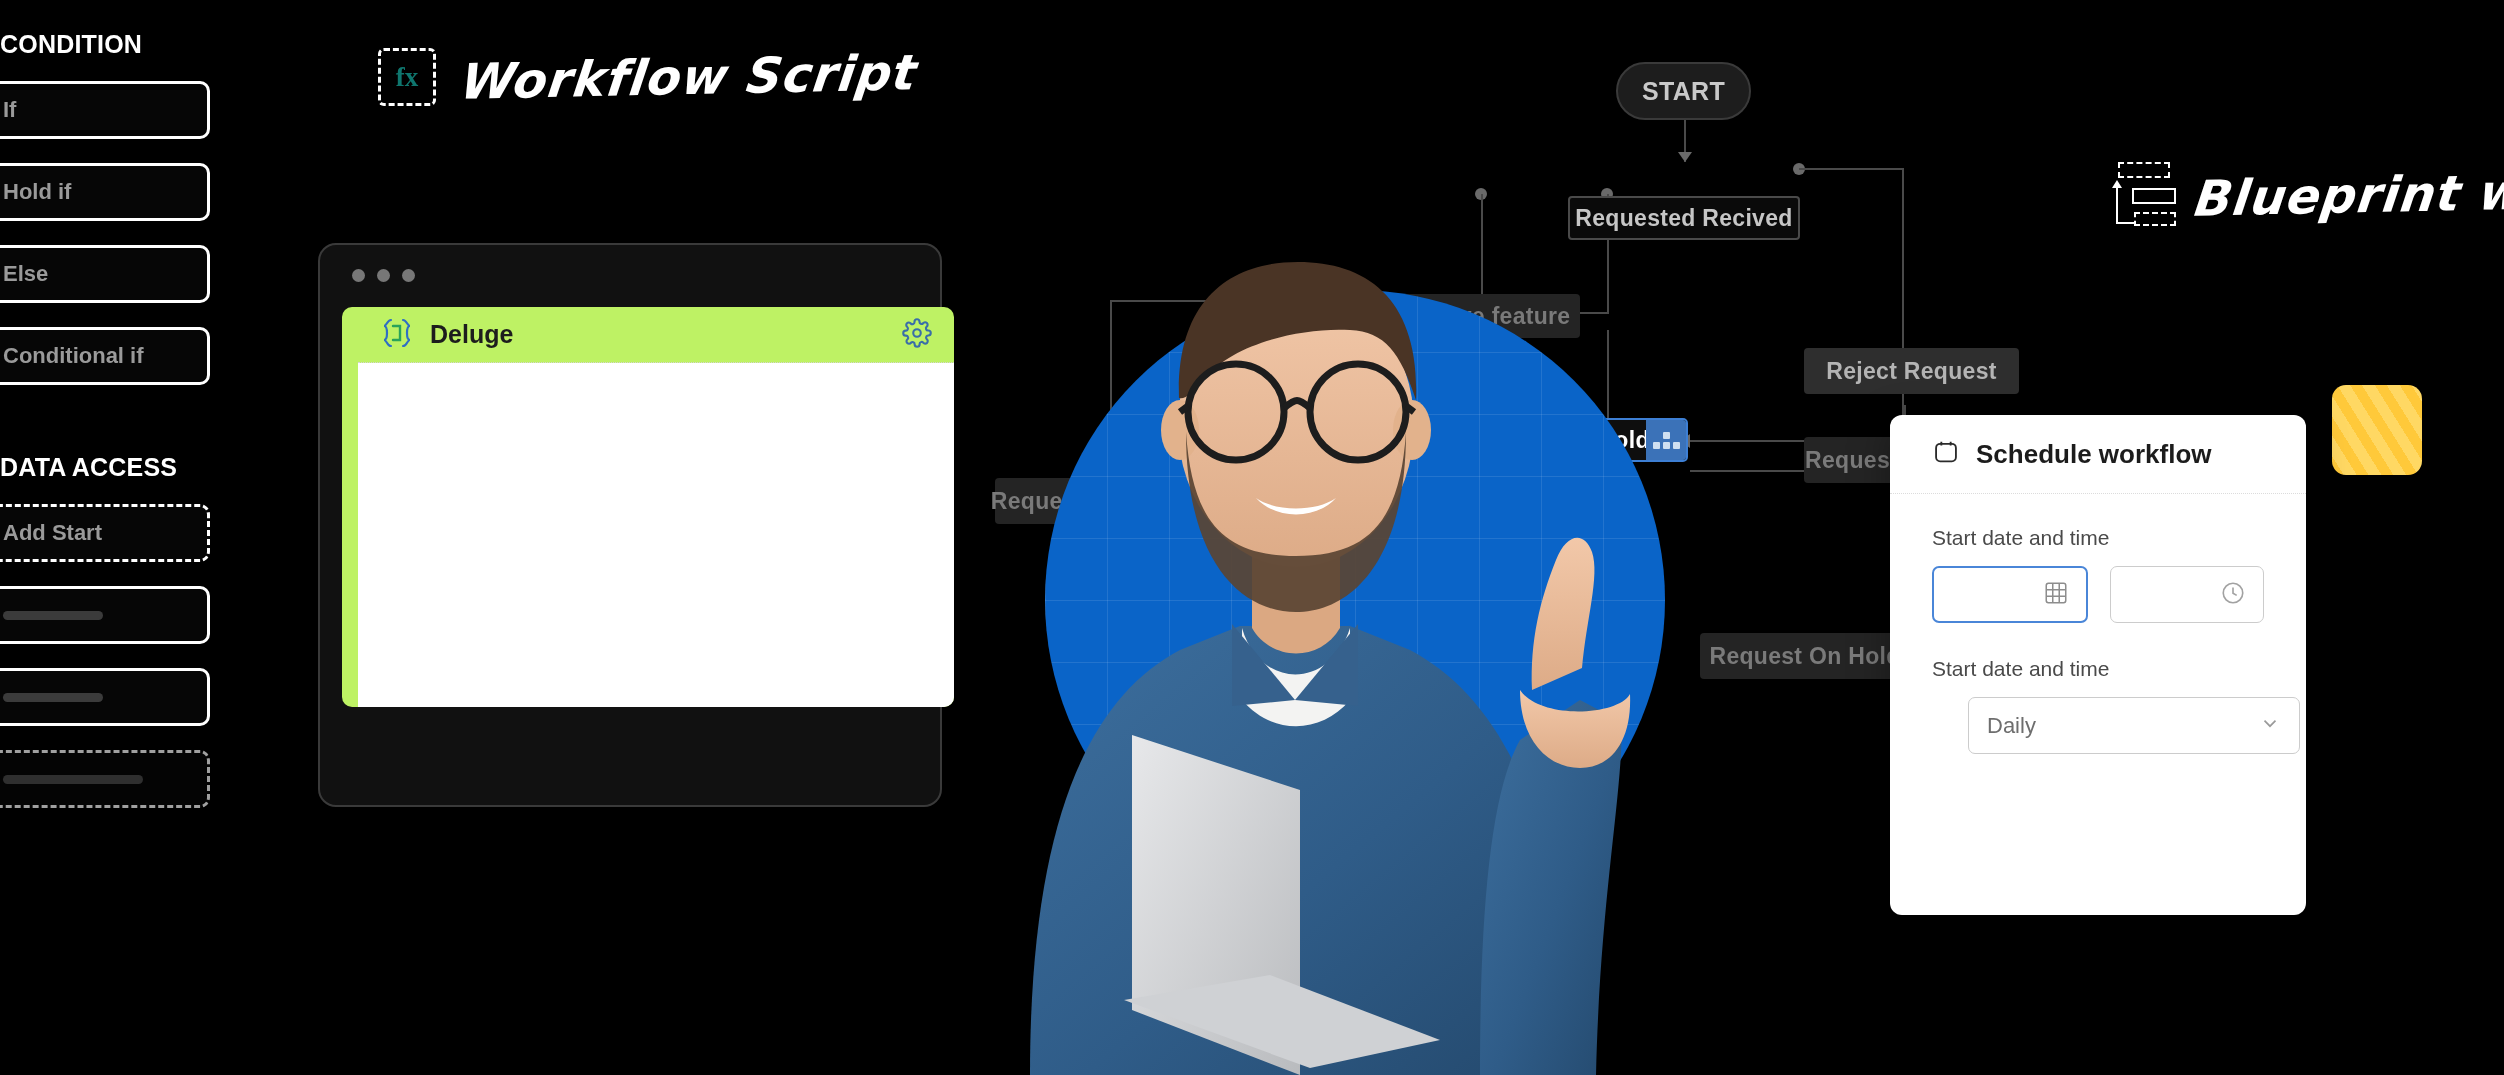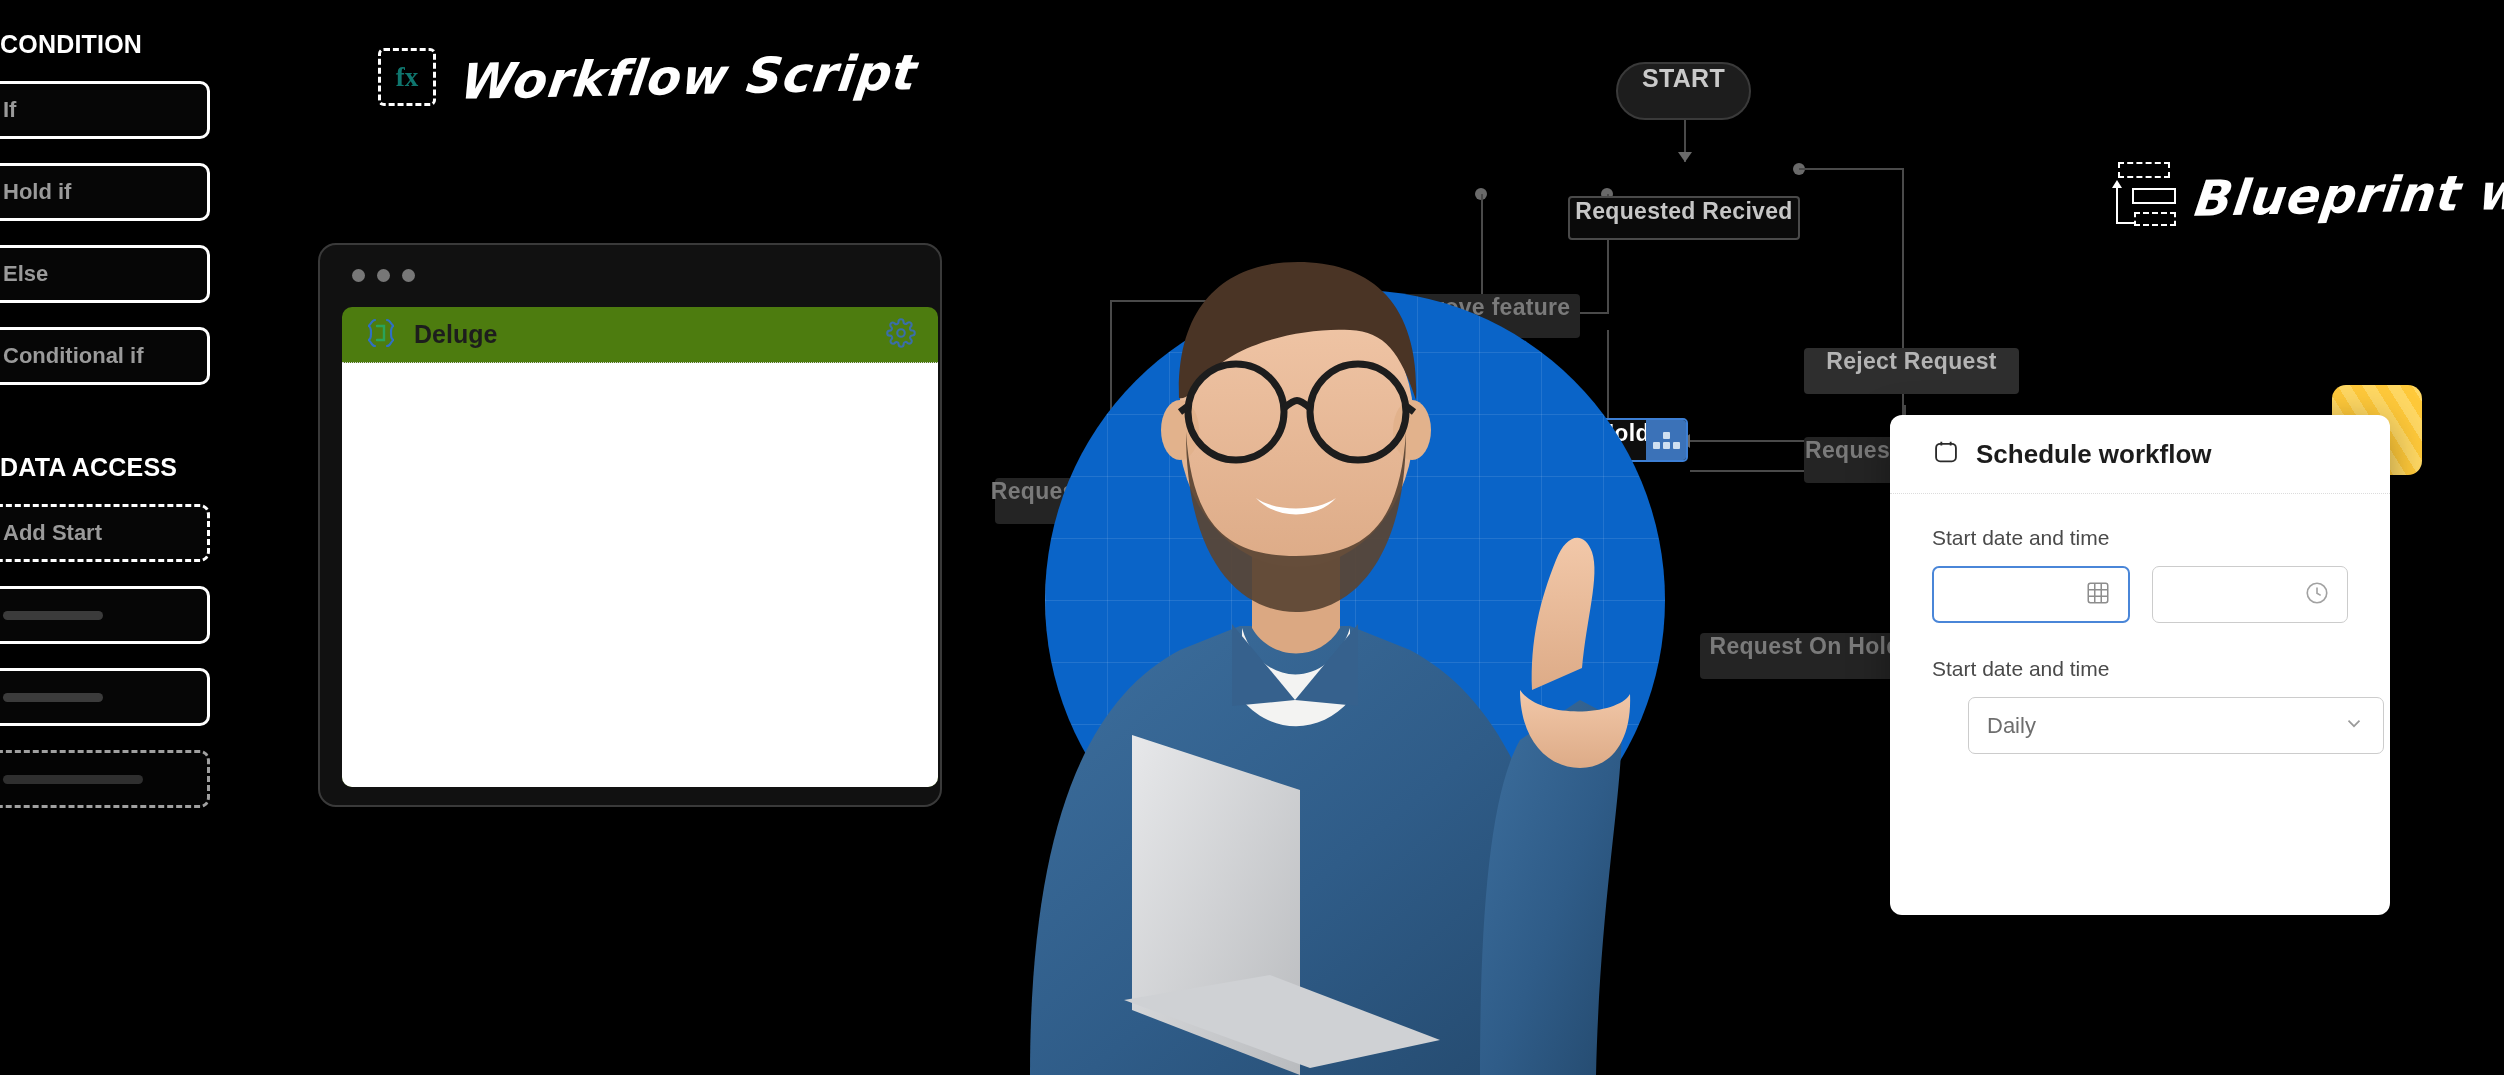--- a/index.html
+++ b/index.html
@@ -46,21 +46,21 @@
   .bp-icon .r1{left:8px;top:0;width:52px;height:16px;border:2px dashed #fff;}
   .bp-icon .r2{left:22px;top:26px;width:44px;height:16px;border:2px solid #fff;}
   .bp-icon .r3{left:24px;top:50px;width:42px;height:14px;border:2px dashed #fff;}
   .bp-icon .v{left:6px;top:22px;width:2px;height:40px;background:#fff;}
   .bp-icon .h{left:6px;top:60px;width:18px;height:2px;background:#fff;}
   .bp-icon .arw{left:2px;top:18px;width:0;height:0;border-left:5px solid transparent;border-right:5px solid transparent;border-bottom:8px solid #fff;}
 
   
   .flow{position:absolute;left:0;top:0;width:2504px;height:1075px;}
   .node{
-    position:absolute;box-sizing:border-box;display:flex;align-items:flex-start;
+    position:absolute;box-sizing:border-box;display:flex;align-items:center;
     justify-content:center;color:#b4b4b4;font-size:23px;font-weight:700;
     background:#2e2e2e;border-radius:4px;white-space:nowrap;letter-spacing:.3px;
   }
   .node.start{
     background:#1d1d1d;border:2px solid #3a3a3a;border-radius:30px;
     color:#c9c9c9;font-size:25px;
   }
   .node.outlined{background:#0a0a0a;border:2px solid #4a4a4a;color:#c6c6c6;}
   .node.dim{color:#7a7a7a;background:#242424;}
   .node.onhold{
@@ -81,40 +81,40 @@
   .dot{position:absolute;width:12px;height:12px;border-radius:50%;background:#6a6a6a;}
 
   
   .browser{
     position:absolute;left:318px;top:243px;width:620px;height:560px;
     background:#111;border:2px solid #3a3a3a;border-radius:18px;
   }
   .dots{position:absolute;left:32px;top:24px;display:flex;gap:12px;}
   .dots span{width:13px;height:13px;border-radius:50%;background:#777;}
   .deluge-card{
-    position:absolute;left:22px;top:62px;width:596px;height:480px;
-    background:#4d7c0f;border-radius:10px;overflow:hidden;
+    position:absolute;left:22px;top:62px;width:596px;height:400px;
+    background:#bef264;border-radius:10px;overflow:hidden;padding-left:16px;
   }
   .deluge-head{
     height:55px;display:flex;align-items:center;padding:0 22px;
     border-bottom:1px dotted #d5d5d5;justify-content:space-between;
   }
   .deluge-left{display:flex;align-items:center;gap:16px;}
   .deluge-title{font-size:25px;color:#1d1d1d;font-weight:600;}
   .deluge-body{background:#fff;height:445px;}
 
   
   .sticker{
     position:absolute;left:2332px;top:385px;width:90px;height:90px;border-radius:14px;
     background:repeating-linear-gradient(58deg,#ffc93a 0 10px,#ffd863 10px 21px);
   }
 
   
   .dialog{
-    position:absolute;left:1890px;top:415px;width:500px;height:500px;
+    position:absolute;left:1890px;top:415px;width:416px;height:500px;
     background:#fff;border-radius:12px;box-shadow:0 10px 40px rgba(0,0,0,.35);
     overflow:hidden;
   }
   .dlg-head{
     height:78px;display:flex;align-items:center;gap:16px;padding:0 42px;
     border-bottom:1px dotted #dcdcdc;
   }
   .dlg-title{font-size:26px;font-weight:700;color:#1c1c1c;}
   .dlg-body{padding:32px 42px 0;}
   .dlg-label{font-size:21px;color:#4a4a4a;margin-bottom:16px;}

